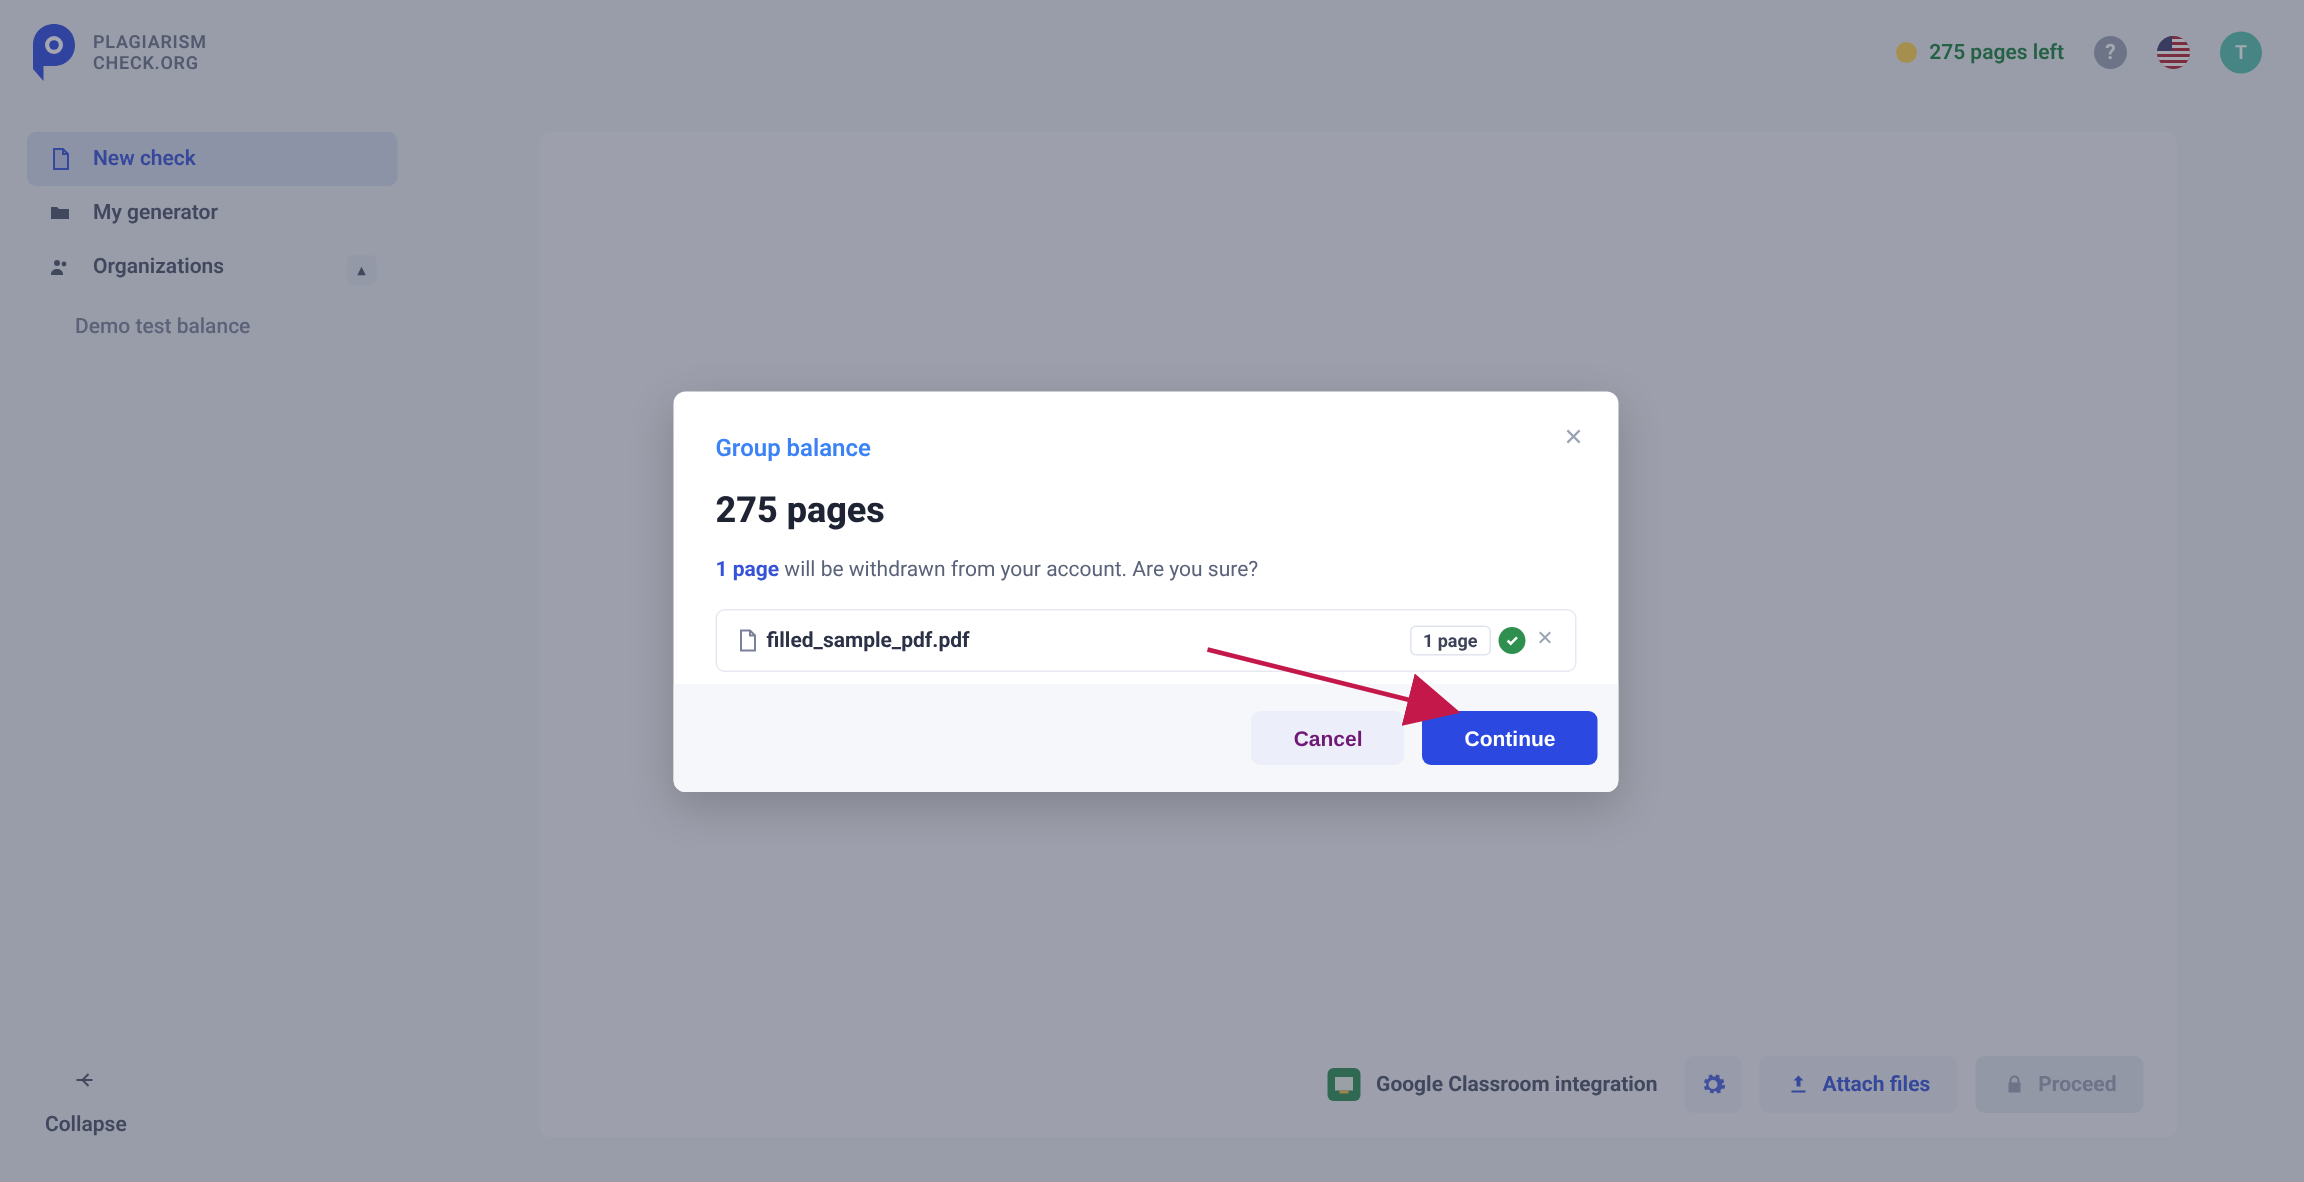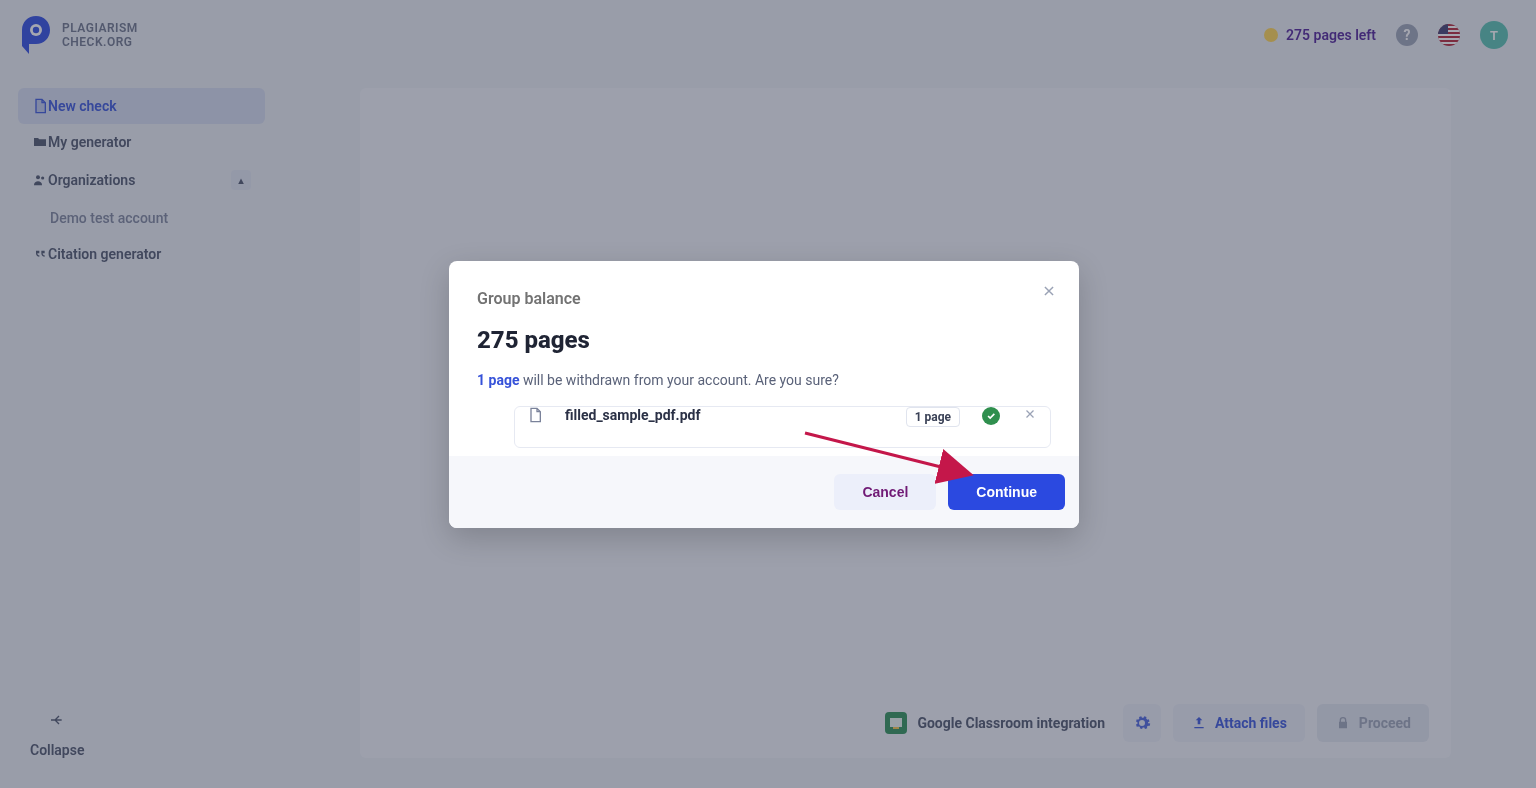--- a/index.html
+++ b/index.html
@@ -7,28 +7,28 @@
   .app { position:relative; width:1536px; height:788px; overflow:hidden; background:#e9edf3;text-decoration:underline; }
 
   
   .header { position:absolute; top:0; left:0; right:0; height:70px; display:flex; align-items:center; padding:0 28px 0 20px; }
   .logo-wrap { display:flex; align-items:center; gap:10px; }
   .logo-mark { width:32px; height:38px; }
   .logo-text { font-size:12px; letter-spacing:0.5px; color:#6a7288; line-height:1.2; font-weight:600; }
   .header-spacer { flex:1; }
   .header-right { display:flex; align-items:center; gap:20px; }
   .coin { width:14px; height:14px; border-radius:50%; background:#ffd34d; display:inline-block; }
-  .pages-left { color:#4c1d95; font-weight:600; font-size:14px; }
+  .pages-left { color:#15803d; font-weight:600; font-size:14px; }
   .help-icon { width:22px; height:22px; border-radius:50%; background:#9aa2b5; color:#fff; font-size:14px; font-weight:700; display:flex; align-items:center; justify-content:center; }
   .flag { width:22px; height:22px; border-radius:50%; overflow:hidden; }
   .avatar { width:28px; height:28px; border-radius:50%; background:#54bfb0; color:#fff; display:flex; align-items:center; justify-content:center; font-size:13px; font-weight:600;}
 
   
   .sidebar { position:absolute; top:80px; left:0; width:283px; bottom:0; padding:8px 18px 0 18px; }
-  .side-item { display:flex; align-items:center; padding:10px 14px; border-radius:6px; color:#4a5269; font-weight:600; font-size:14px; cursor:pointer; }
+  .side-item { display:flex; gap:14px; padding:10px 14px; border-radius:6px; color:#4a5269; font-weight:600; font-size:14px; cursor:pointer; }
   .side-item.active { background:#d4dbee; color:#3652d9; }
   .side-item.sub { padding-left:32px; font-weight:500; color:#7a829a; }
   .side-item .caret { margin-left:auto; width:20px; height:20px; border-radius:4px; background:#e1e6f1; display:flex; align-items:center; justify-content:center; font-size:10px; color:#4a5269;}
   .side-icon { width:16px; height:16px; color:inherit; }
   .collapse { position:absolute; bottom:30px; left:30px; display:flex; align-items:center; gap:14px; color:#4a5269; font-weight:600; font-size:14px; cursor:pointer;flex-direction:column; }
 
   
   .main { position:absolute; top:88px; left:360px; width:1091px; height:670px; background:#f1f3f8; border-radius:6px; }
   .bottom-bar { position:absolute; bottom:16px; right:22px; display:flex; align-items:center; gap:12px; }
   .gc-badge { width:22px; height:22px; border-radius:4px; background:#2a8f55; display:flex; align-items:center; justify-content:center; }
@@ -37,25 +37,25 @@
   .attach-btn { height:38px; padding:0 18px; border-radius:6px; background:#e7ebf5; color:#3652d9; display:flex; align-items:center; gap:8px; font-weight:700; font-size:14px; cursor:pointer; }
   .proceed-btn { height:38px; padding:0 18px; border-radius:6px; background:#dfe3ed; color:#9aa2b5; display:flex; align-items:center; gap:8px; font-weight:700; font-size:14px; cursor:default; }
 
   
   .dim { position:absolute; inset:0; background:rgba(55,60,80,0.45); }
 
   
   .modal { position:absolute; top:261px; left:449px; width:630px; background:#fff; border-radius:8px; box-shadow:0 10px 30px rgba(0,0,0,0.18); overflow:hidden; }
   .modal-body { padding:28px 28px 8px 28px; }
   .modal-close { position:absolute; top:20px; right:20px; width:20px; height:20px; color:#9aa2b5; cursor:pointer; display:flex;align-items:center;justify-content:center;}
-  .modal-sub { color:#737373; font-weight:600; font-size:16px; }
+  .modal-sub { color:#3b82f6; font-weight:600; font-size:16px; }
   .modal-title { color:#1f2434; font-weight:800; font-size:24px; margin-top:18px;}
   .modal-msg { margin-top:18px; font-size:14px; color:#5a6279; }
   .modal-msg .hl { color:#3652d9; font-weight:700; }
-  .file-row { margin-top:18px; border:1px solid #e6e9f2; border-radius:6px; height:42px; display:flex; align-items:flex-start; padding:0 12px; gap:22px;margin-left:37px; }
+  .file-row { margin-top:18px; border:1px solid #e6e9f2; border-radius:6px; height:42px; display:flex; align-items:center; padding:0 12px; gap:5px; }
   .file-name { font-size:14px; font-weight:700; color:#2b3146; flex:1; }
   .page-badge { border:1px solid #e0e4ee; border-radius:4px; padding:2px 8px; font-size:12px; font-weight:700; color:#3b4257;}
   .ok-icon { width:18px; height:18px; border-radius:50%; background:#2f8f4e; display:flex; align-items:center; justify-content:center; }
   .row-x { color:#9aa2b5; cursor:pointer; font-size:14px; padding:0 2px;}
   .modal-footer { background:#f6f7fb; padding:18px 14px; display:flex; justify-content:flex-end; gap:12px; }
   .btn { height:36px; padding:0 28px; border-radius:6px; font-weight:700; font-size:14px; display:flex; align-items:center; cursor:pointer; border:none; }
   .btn-cancel { background:#eceffa; color:#701a75; }
   .btn-primary { background:#2b49e0; color:#fff; }
 
   
@@ -122,27 +122,21 @@
     <div class="side-item">
       <svg class="side-icon" viewBox="0 0 24 24">
           <circle cx="9" cy="8" r="3" fill="currentColor"></circle>
           <circle cx="16" cy="9" r="2.4" fill="currentColor"></circle>
           <path fill="currentColor" d="M3 19c0-3 3-5 6-5s6 2 6 5v1H3z"></path>
         </svg>
       <span>Organizations</span>
       <span class="caret">▴</span>
     </div>
     <div class="side-item sub">
-      <span>Demo test account</span>
-    </div>
-    <div class="side-item">
-      <svg class="side-icon" viewBox="0 0 24 24">
-          <path fill="currentColor" d="M7 7h4v4H8c0 2 1 3 3 3v2c-3 0-5-2-5-5V7zm8 0h4v4h-3c0 2 1 3 3 3v2c-3 0-5-2-5-5V7z"></path>
-        </svg>
-      <span>Citation generator</span>
+      <span>Demo test balance</span>
     </div>
     <div class="collapse">
       <svg class="side-icon" viewBox="0 0 24 24">
           <path fill="none" stroke="currentColor" stroke-width="2" d="M15 6l-6 6 6 6M3 12h16"></path>
         </svg>
       <span>Collapse</span>
     </div>
   </div>
 
   <div class="main">

